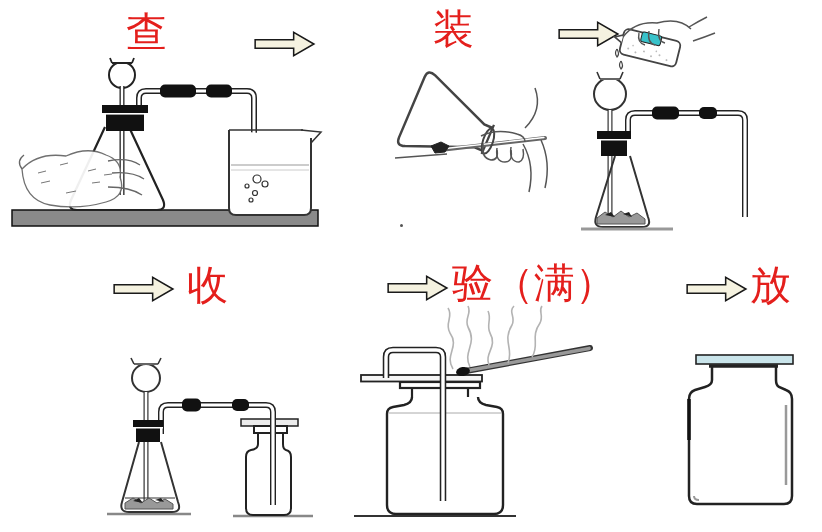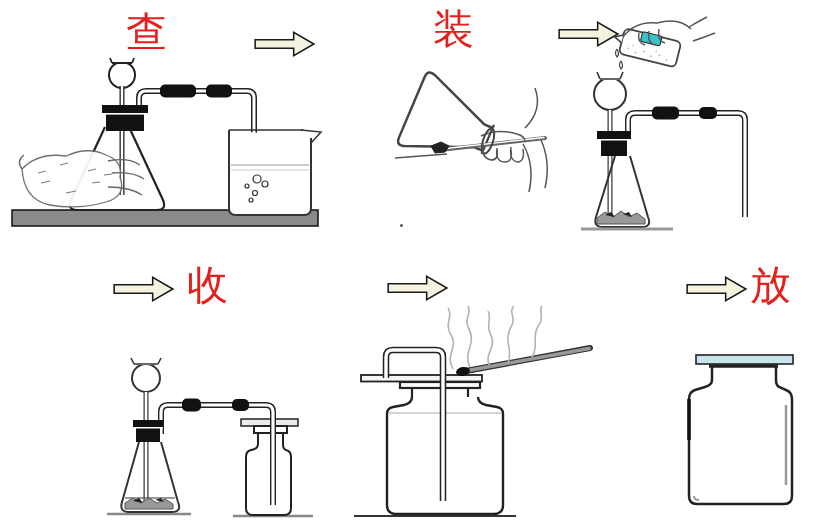--- a/index.html
+++ b/index.html
@@ -12,20 +12,21 @@
   svg{display:block;}
 </style>
 </head>
 <body>
 
 <div class="canvas">
 
   <div class="step-label" style="left:126px;top:12px;">查</div>
   <div class="step-label" style="left:433px;top:9px;">装</div>
   <div class="step-label" style="left:187px;top:265px;">收</div>
+  <div class="step-label" style="left:452px;top:263px;">验（满）</div>
   <div class="step-label" style="left:750px;top:265px;">放</div>
 
   <svg class="arrow" style="left:254px;top:31px;" width="62" height="26" viewBox="0 0 64 27">
     <polygon points="1,9 41,9 41,1.5 62,13.5 41,25.5 41,18 1,18" fill="#f5f2e0" stroke="#1a1a1a" stroke-width="1.6"></polygon>
   </svg>
   <svg class="arrow" style="left:558px;top:21px;" width="62" height="26" viewBox="0 0 64 27">
     <polygon points="1,9 41,9 41,1.5 62,13.5 41,25.5 41,18 1,18" fill="#f5f2e0" stroke="#1a1a1a" stroke-width="1.6"></polygon>
   </svg>
   <svg class="arrow" style="left:113px;top:276px;" width="62" height="26" viewBox="0 0 64 27">
     <polygon points="1,9 41,9 41,1.5 62,13.5 41,25.5 41,18 1,18" fill="#f5f2e0" stroke="#1a1a1a" stroke-width="1.6"></polygon>

